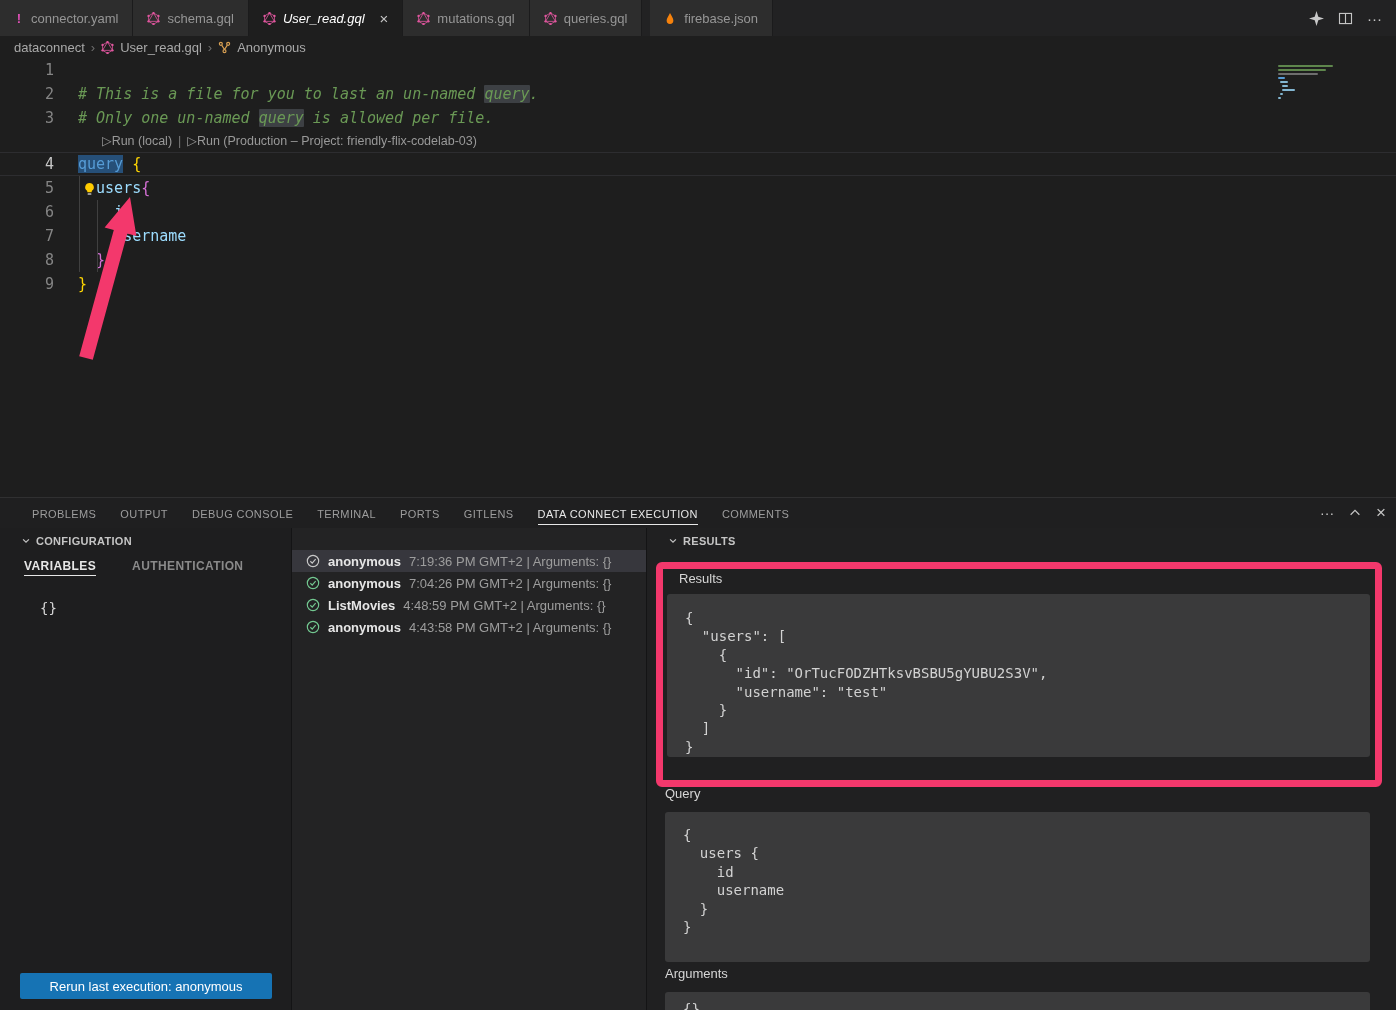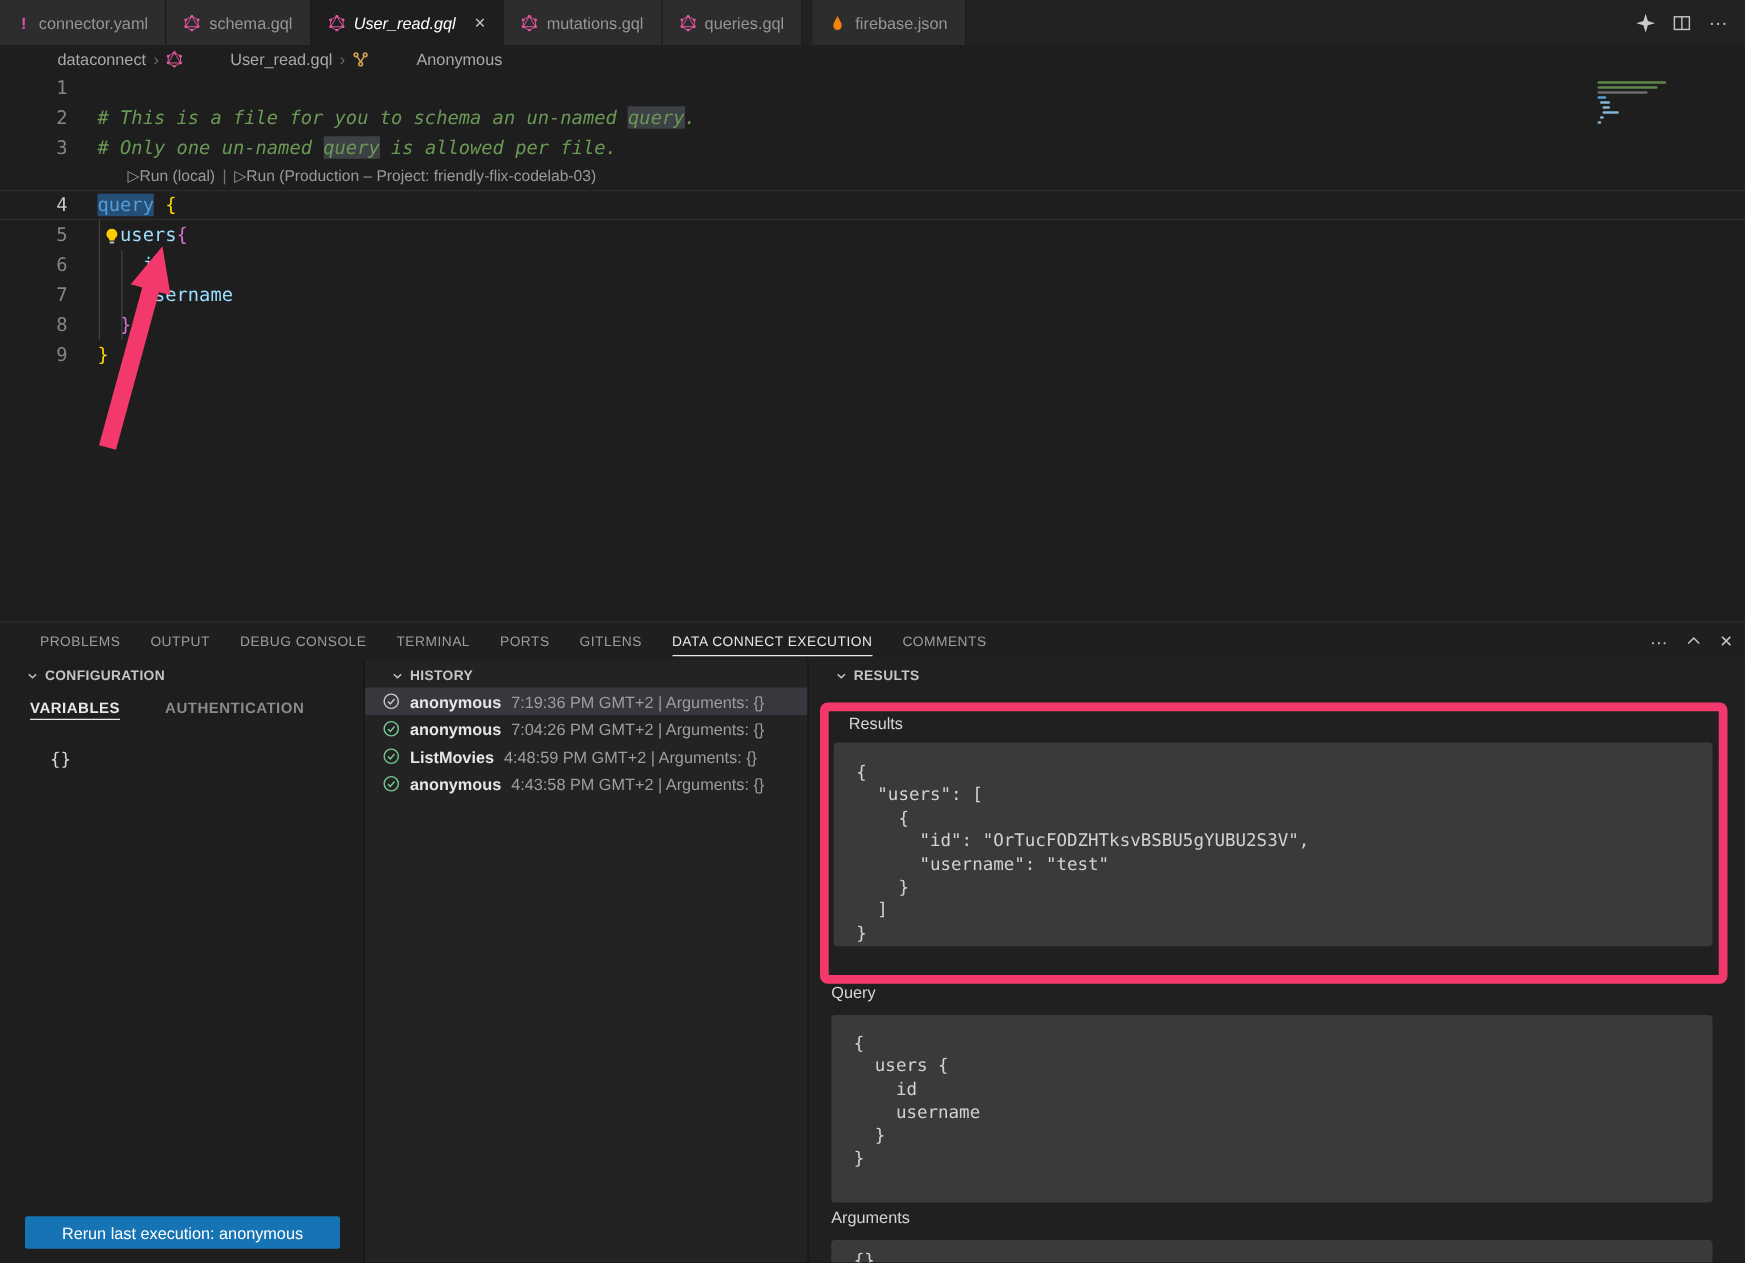--- a/index.html
+++ b/index.html
@@ -19,21 +19,21 @@
   .tab .close { margin-left:8px; font-size:15px; color:#c5c5c5; line-height:1; }
   .file-ic { width:13px; height:13px; display:inline-flex; flex:none; }
   .excl { color:var(--warn-pink); font-weight:bold; font-size:13px; width:10px; text-align:center; }
   .tabbar-actions { margin-left:auto; display:flex; align-items:center; gap:14px; padding-right:14px; color:#c5c5c5; }
   .tabbar-actions .icon-btn { display:inline-flex; align-items:center; cursor:pointer; font-size:15px; }
 
   
   .breadcrumb { position:absolute; top:36px; left:0; right:0; height:22px; background:#1e1e1e;
     display:flex; align-items:center; gap:6px; padding-left:14px; font-size:13px; color:#a9a9a9; }
   .breadcrumb .sep { color:#6e6e6e; font-size:13px; }
-  .crumb { cursor:pointer;margin-left:32px; }
+  .crumb { cursor:pointer; }
 
   
   .editor { position:absolute; top:58px; left:0; right:0; height:439px; background:#1e1e1e; overflow:hidden; }
   .code-row { position:relative; height:24px; line-height:24px; white-space:pre;
     font-family:"DejaVu Sans Mono", monospace; font-size:15px; color:#d4d4d4; }
   .code-row.lens-row { height:22px; line-height:22px; }
   .code-row .ln { position:absolute; left:0; width:54px; text-align:right; color:#858585;
     font-size:15px; font-family:"DejaVu Sans Mono", monospace; }
   .code-row.current .ln { color:#c6c6c6; }
   .code-row .code { position:absolute; left:78px; }
@@ -253,21 +253,21 @@
           <circle cx="8" cy="12.5" r="1.8"></circle>
         <path d="M4.5 5 L8 10.5 M11.5 5 L8 10.5"></path>
       </svg>
     </span>
     <span class="crumb">Anonymous</span>
   </div>
 
   <div class="editor">
     <div id="rows">
         <div class="code-row"><span class="ln">1</span><span class="code"></span></div>
-        <div class="code-row"><span class="ln">2</span><span class="code"><span class="tok comment"># This is a file for you to schema an un-named </span><span class="tok comment word-highlight">query</span><span class="tok comment">.</span></span></div>
+        <div class="code-row"><span class="ln">2</span><span class="code"><span class="tok comment"># This is a file for you to last an un-named </span><span class="tok comment word-highlight">query</span><span class="tok comment">.</span></span></div>
         <div class="code-row"><span class="ln">3</span><span class="code"><span class="tok comment"># Only one un-named </span><span class="tok comment word-highlight">query</span><span class="tok comment"> is allowed per file.</span></span></div>
         <div class="code-row lens-row"><span class="codelens"><span class="lens-link"><span>▷</span>Run (local)</span><span class="lens-sep">|</span><span class="lens-link"><span>▷</span>Run (Production – Project: friendly-flix-codelab-03)</span></span></div>
         <div class="code-row current"><span class="ln">4</span><span class="code"><span class="tok keyword selection">query</span><span class="tok "> </span><span class="tok brace-gold">{</span></span></div>
         <div class="code-row"><span class="ln">5</span><span class="bulb"><svg width="15" height="15" viewBox="0 0 16 16">
               <path d="M8 1 a4.6 4.6 0 0 0-2.6 8.4 L5.8 11 h4.4 l.4-1.6 A4.6 4.6 0 0 0 8 1Z" fill="#FFCC00"></path>
               <rect x="6" y="12" width="4" height="1.6" rx=".6" fill="#bfbfbf"></rect>
             </svg></span><span class="code"><span class="tok ">  </span><span class="tok field">users</span><span class="tok brace-pink">{</span></span></div>
         <div class="code-row"><span class="ln">6</span><span class="code"><span class="tok ">    </span><span class="tok field">id</span></span></div>
         <div class="code-row"><span class="ln">7</span><span class="code"><span class="tok ">    </span><span class="tok field">username</span></span></div>
         <div class="code-row"><span class="ln">8</span><span class="code"><span class="tok ">  </span><span class="tok brace-pink">}</span></span></div>
@@ -326,26 +326,20 @@
         </div>
         <div class="var-tabs">
           <span class="vtab active">VARIABLES</span>
           <span class="vtab">AUTHENTICATION</span>
         </div>
         <div class="var-value">{}</div>
         <button class="rerun-btn">Rerun last execution: anonymous</button>
       </section>
 
       <section class="col history">
-        <div class="col-header">
-          <svg class="chev" viewBox="0 0 12 12" fill="none" stroke="#c5c5c5" stroke-width="1.4">
-              <path d="M2.5 4 L6 7.5 L9.5 4"></path>
-            </svg>
-          <span>HISTORY</span>
-        </div>
         <div class="hist-list" id="hist-list">
             <div class="hist-row selected">
               <span class="check-ic"><svg width="14" height="14" viewBox="0 0 16 16" fill="none" stroke="#C8C8C8" stroke-width="1.3">
                   <circle cx="8" cy="8" r="6.5"></circle>
                   <path d="M5 8.3 L7.1 10.4 L11 5.9"></path>
                 </svg></span>
               <span class="hname">anonymous</span>
               <span class="hmeta">7:19:36 PM GMT+2 | Arguments: {}</span>
             </div>
             <div class="hist-row">

